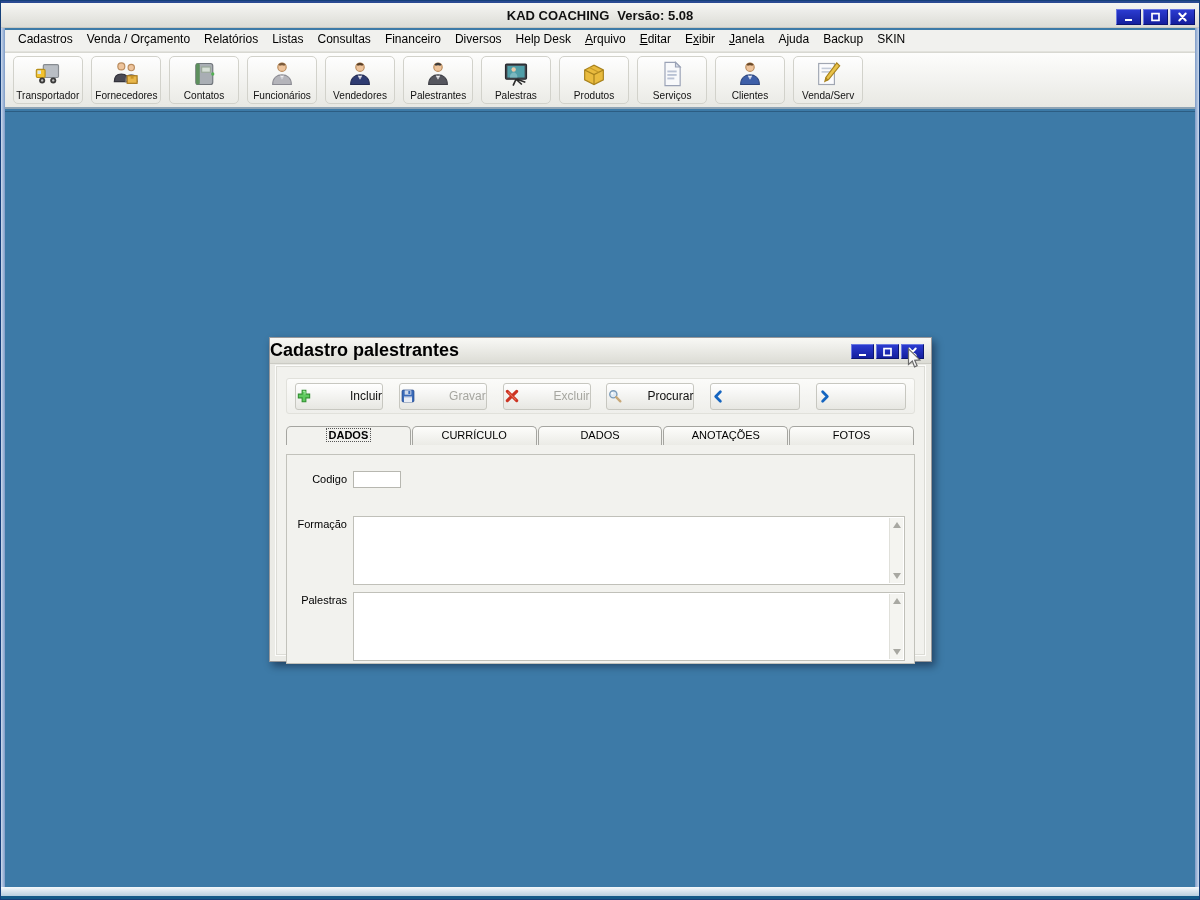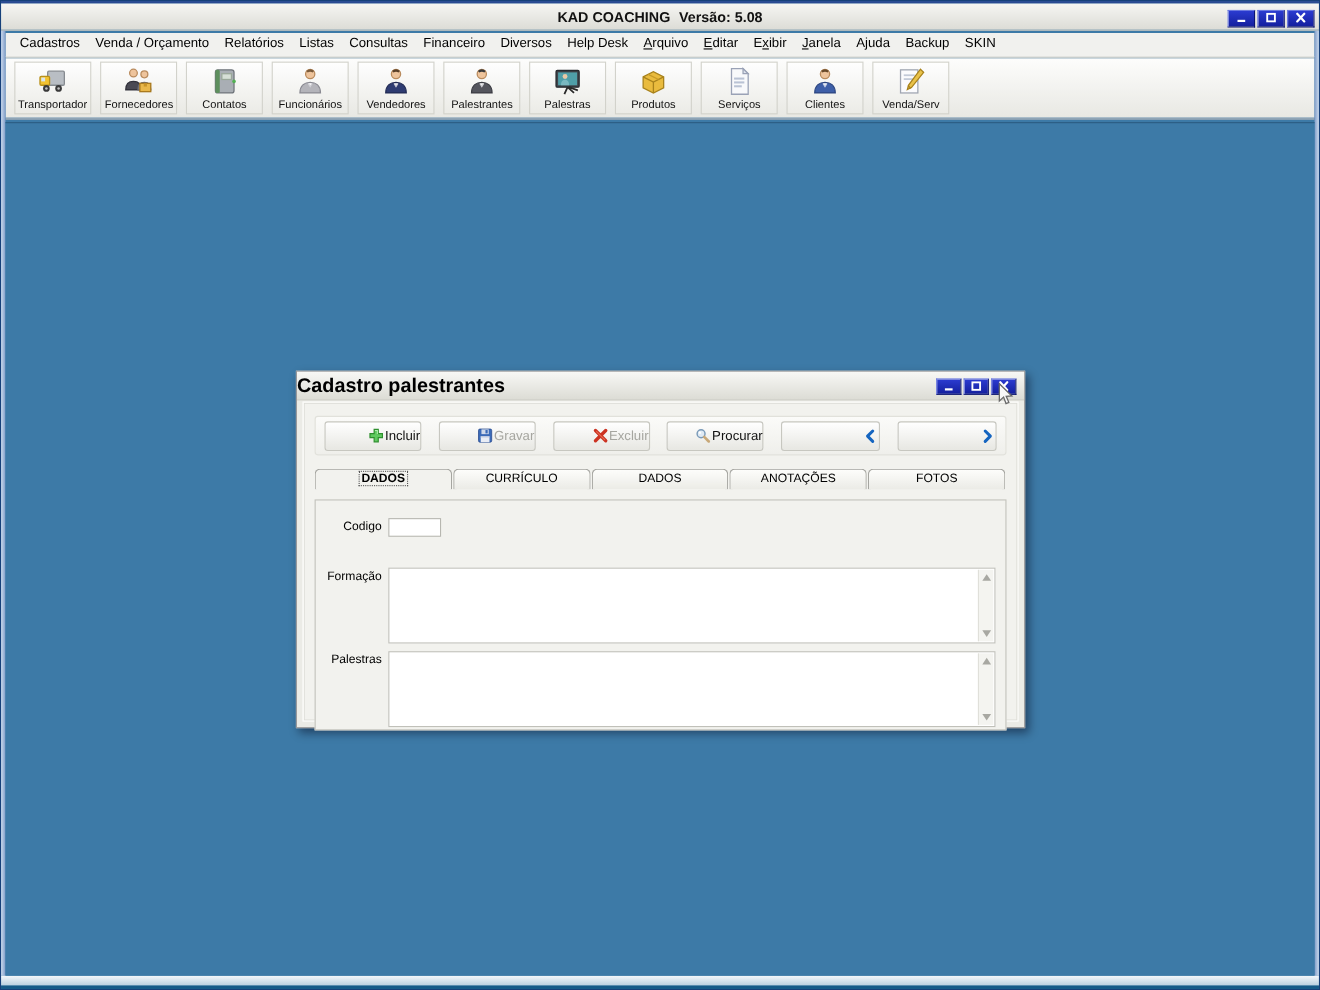--- a/index.html
+++ b/index.html
@@ -28,21 +28,21 @@
     display:flex; align-items:flex-start; padding-left:6px; font-size:12px; color:#000;
     border-bottom:1px solid #e2e2dd; }
   .menu-item { padding:2px 7px; white-space:nowrap; }
   .menu-item u { text-decoration:underline; }
 
   
   .toolbar { position:absolute; top:51px; left:4px; right:4px; height:57px;
     background:linear-gradient(#fdfdfc,#e8e8e3);
     border-top:1px solid #d8d8d2; border-bottom:2px solid #8fa4b5;
     display:flex; align-items:center; padding-left:8px; gap:8px; }
-  .tb-btn { width:70px; height:48px; border:1px solid #d2d2cb; border-radius:0;
+  .tb-btn { width:70px; height:48px; border:1px solid #d2d2cb; border-radius:5px;
     background:linear-gradient(#fefefe,#ededE8); background:linear-gradient(#fefefe,#ececE7);
     background:linear-gradient(#fefefe,#ebebe6);
     display:flex; flex-direction:column; align-items:center; justify-content:flex-end;
     padding-bottom:2px; font-size:10.5px; color:#111; }
   .tb-btn .icon { width:28px; height:28px; margin-bottom:1px; }
   .tb-btn .icon svg { width:28px; height:28px; }
   .tb-label { white-space:nowrap; transform:scale(.96); }
 
   
   .mdi { position:absolute; top:110px; left:4px; right:4px; bottom:12px; background:#3d7aa7;
@@ -62,21 +62,21 @@
   .dlg-title { flex:1; font-size:18px; font-weight:bold; color:#000; }
   .dlg-controls { position:absolute; right:7px; top:6px; display:flex; gap:2px; }
   .dlg-body { position:absolute; top:27px; left:5px; right:5px; bottom:5px;
     background:#f2f2ee; border:1px solid #fcfcfa; box-shadow:0 0 0 1px #dcdcd6 inset; }
 
   .dlg-buttonbar { margin:12px 10px 12px 10px; height:36px; border:1px solid #e1e1db;
     border-radius:3px; background:linear-gradient(#fbfbf9,#efefeb);
     display:flex; align-items:center; justify-content:space-between; padding:0 8px; }
   .dlg-btn { height:27px; width:88px; border:1px solid #c7c7c0; border-radius:3px;
     background:linear-gradient(#ffffff,#e7e7e2);
-    display:flex; align-items:center; justify-content:flex-end; gap:0;
+    display:flex; align-items:center; justify-content:space-between; gap:0;
     font-size:12px; color:#111; }
   .dlg-btn.arrow { width:90px; }
   .dlg-btn.disabled { color:#a6a6a0; }
   .dlg-btn .icon, .dlg-btn .icon svg { width:16px; height:16px; display:block; }
   .dlg-btn.arrow .icon, .dlg-btn.arrow .icon svg { width:15px; height:15px; }
 
   .tabs { margin:10px 10px; display:flex; height:19px; position:relative; }
   .tab { flex:1; margin-right:1px; border:1px solid #a5a5a0; border-bottom:none;
     border-radius:5px 5px 0 0; background:linear-gradient(#fdfdfb,#ebebe6);
     text-align:center; font-size:11px; line-height:17px; color:#000; position:relative; }

